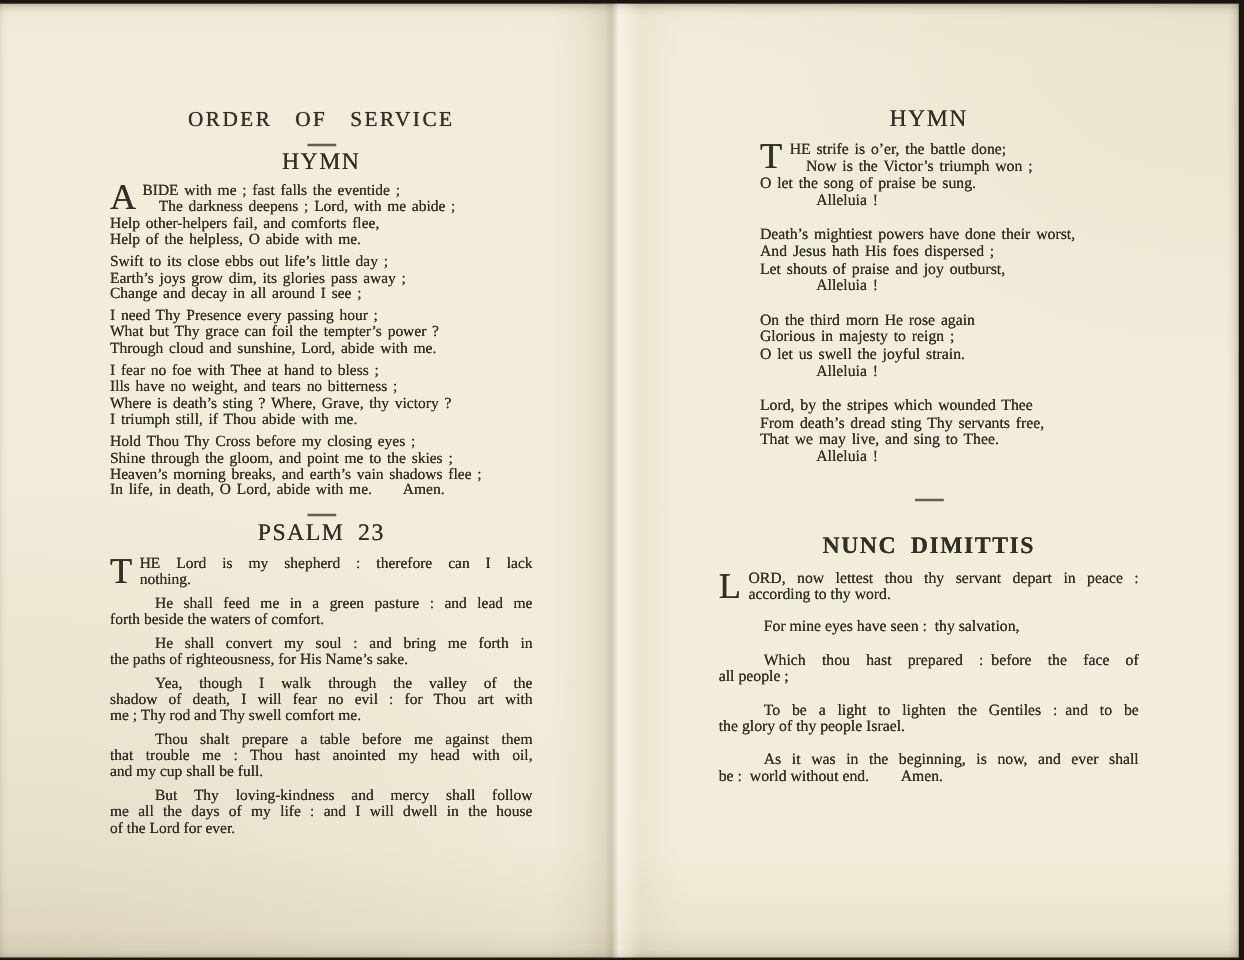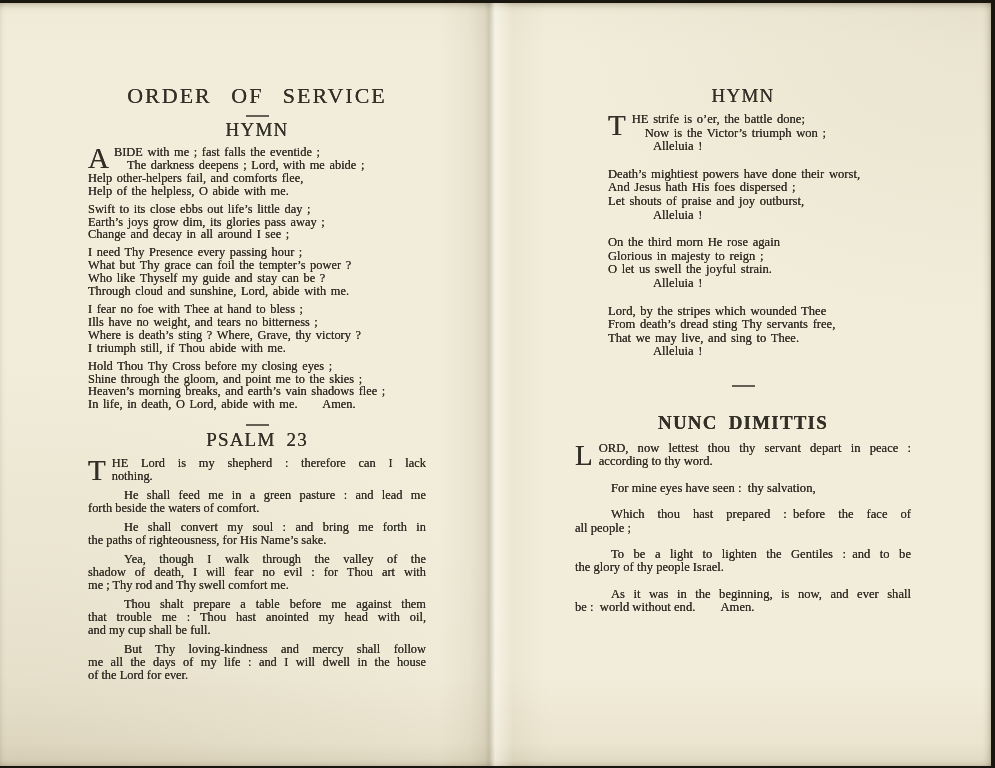--- a/index.html
+++ b/index.html
@@ -30,21 +30,21 @@
       rgba(66,54,28,0.20) 46.5%,
       rgba(253,251,243,0.45) 52%,
       rgba(120,105,65,0.05) 68%,
       rgba(0,0,0,0) 100%);
   }
   .col { position:absolute; color:var(--ink,#322f27); }
   .col-left  { left:88px;  top:84px; width:338px; }
   .col-right { left:575px; top:88px; width:336px; }
 
   .page-title {
-    text-align:center; font-size:22px; line-height:24px;
+    text-align:center; font-size:17px; line-height:24px;
     letter-spacing:2px; word-spacing:12px;
     text-shadow:0 0 0.6px currentColor;
   }
   .sec-heading {
     text-align:center; font-size:19px; line-height:15px;
     letter-spacing:1.2px; word-spacing:5px;
     text-shadow:0 0 0.5px currentColor;
   }
   .dash { width:23px; height:2px; background:var(--ink,#322f27); opacity:.75; margin-left:auto; margin-right:auto; }
   .dash-a { margin-top:7px;  margin-bottom:5px; }
@@ -93,21 +93,20 @@
       <div class="line">Help of the helpless, O abide with me.</div>
     </div>
     <div class="stanza">
       <div class="line">Swift to its close ebbs out life’s little day ;</div>
       <div class="line">Earth’s joys grow dim, its glories pass away ;</div>
       <div class="line">Change and decay in all around I see ;</div>
     </div>
     <div class="stanza">
       <div class="line">I need Thy Presence every passing hour ;</div>
       <div class="line">What but Thy grace can foil the tempter’s power ?</div>
-      <div class="line">Who like Thyself my guide and stay can be ?</div>
       <div class="line">Through cloud and sunshine, Lord, abide with me.</div>
     </div>
     <div class="stanza">
       <div class="line">I fear no foe with Thee at hand to bless ;</div>
       <div class="line">Ills have no weight, and tears no bitterness ;</div>
       <div class="line">Where is death’s sting ? Where, Grave, thy victory ?</div>
       <div class="line">I triumph still, if Thou abide with me.</div>
     </div>
     <div class="stanza">
       <div class="line">Hold Thou Thy Cross before my closing eyes ;</div>
@@ -154,20 +153,21 @@
 
 <div class="col col-right">
 
   <div class="sec-heading">HYMN</div>
 
   <div class="r-hymn">
     <div class="stanza">
       <span class="dropcap cap-r">T</span>
       <div class="line">HE strife is o’er, the battle done;</div>
       <div class="line l2">Now is the Victor’s triumph won ;</div>
+      <div class="line">O let the song of praise be sung.</div>
       <div class="line alleluia">Alleluia !</div>
     </div>
     <div class="stanza">
       <div class="line">Death’s mightiest powers have done their worst,</div>
       <div class="line">And Jesus hath His foes dispersed ;</div>
       <div class="line">Let shouts of praise and joy outburst,</div>
       <div class="line alleluia">Alleluia !</div>
     </div>
     <div class="stanza">
       <div class="line">On the third morn He rose again</div>

